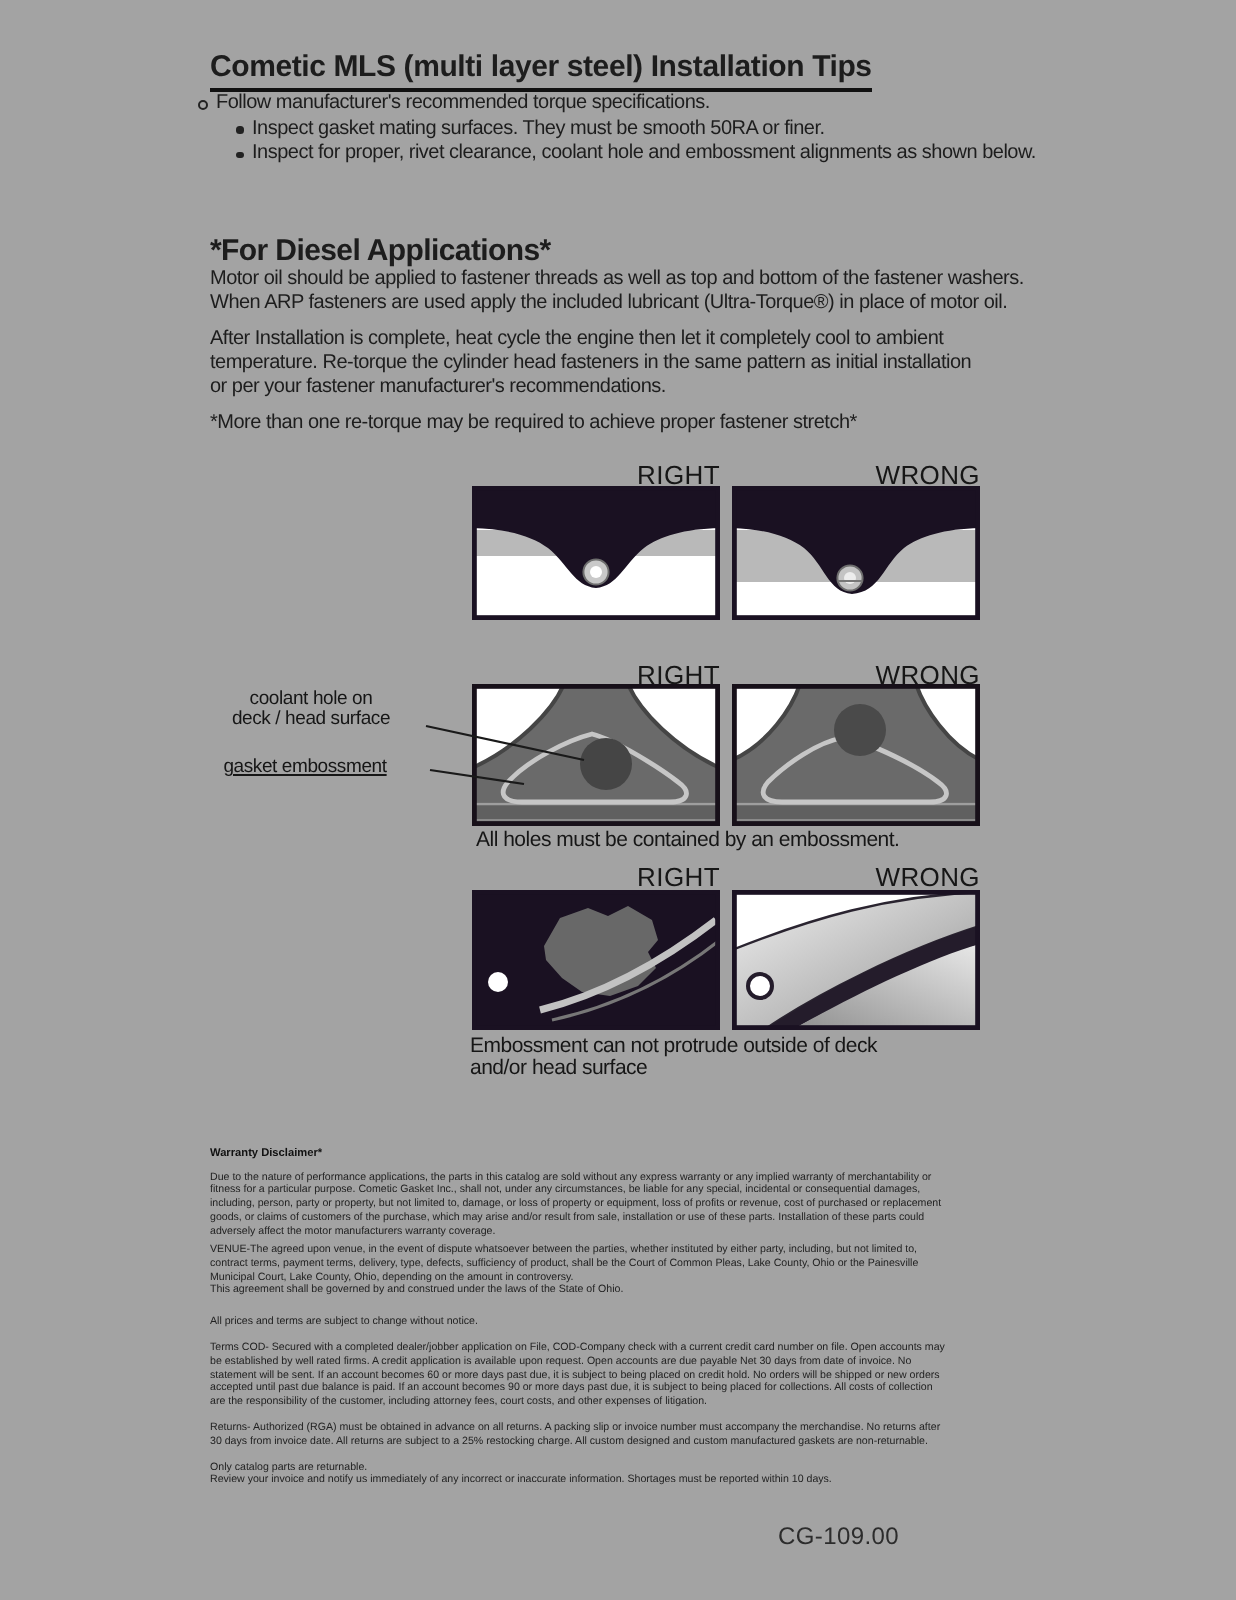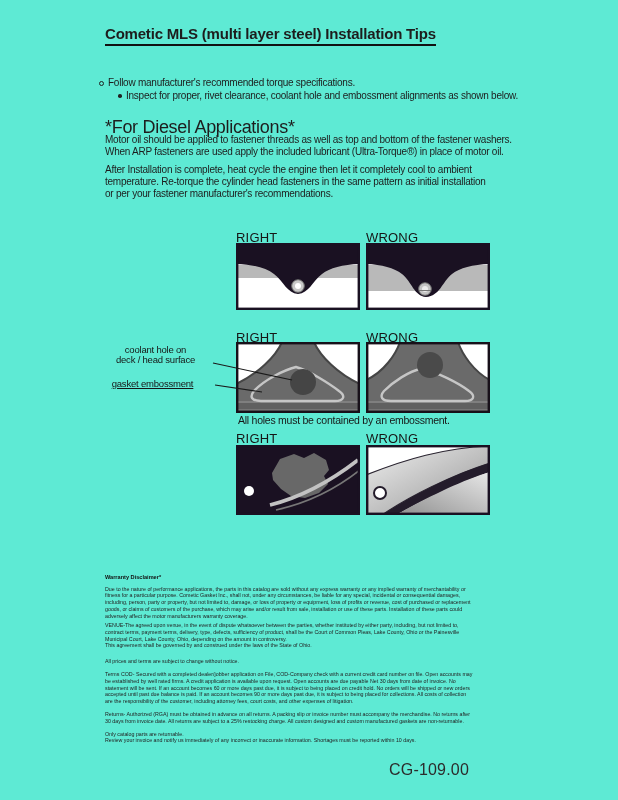--- a/index.html
+++ b/index.html
@@ -1,64 +1,66 @@
 <!DOCTYPE html>
 <html><head>
 <meta charset="utf-8">
 <style>
   html,body{margin:0;padding:0;background:#ffffff;}
-  .page{position:relative;width:618px;height:800px;background:#5eead4;overflow:hidden;
+  .page{position:relative;width:618px;height:800px;background:#a3a3a3;overflow:hidden;
         font-family:"Liberation Sans",sans-serif;color:#1d1d1d;}
   .abs{position:absolute;}
   .prelines{white-space:pre-line;}
 
   .title{left:105px;top:25px;font-size:15px;font-weight:bold;letter-spacing:-0.2px;}
   .title span{display:inline-block;border-bottom:2px solid #111;padding-bottom:2px;}
 
   .bullets{left:99px;top:46px;width:500px;font-size:10px;line-height:12.5px;letter-spacing:-0.25px;}
-  .blt{position:relative;padding-left:9px;margin-top:31px;}
+  .blt{position:relative;padding-left:9px;}
   .blt::before{content:"";position:absolute;left:0;top:4px;width:3px;height:3px;
                border:1px solid #222;border-radius:50%;}
   .sblt{position:relative;margin-left:18px;padding-left:9px;}
   .sblt::before{content:"";position:absolute;left:1px;top:4.5px;width:3.5px;height:3.5px;
                 background:#222;border-radius:50%;}
 
-  .h-diesel{left:105px;top:117px;font-size:18px;font-weight:normal;letter-spacing:-0.3px;}
+  .h-diesel{left:105px;top:117px;font-size:15px;font-weight:bold;letter-spacing:-0.3px;}
   .body-par{left:105px;width:480px;font-size:10px;line-height:12.2px;letter-spacing:-0.25px;}
 
-  .dg-header{width:124px;text-align:left;font-size:13px;letter-spacing:0.2px;color:#161616;}
+  .dg-header{width:124px;text-align:right;font-size:13px;letter-spacing:0.2px;color:#161616;}
   .dg-caption{font-size:10.5px;letter-spacing:-0.25px;color:#161616;line-height:11px;}
   .dg-label{font-size:9.5px;letter-spacing:-0.2px;text-align:center;line-height:10px;color:#161616;}
   .boxsvg{position:absolute;display:block;}
   .overlay{position:absolute;z-index:5;}
 
   .disc{left:105px;width:500px;font-size:5.3px;line-height:6.8px;color:#222;}
   .disc-h{left:105px;top:573.5px;font-size:5.6px;font-weight:bold;color:#111;}
-  .footer-code{left:389px;top:761px;font-size:16px;letter-spacing:0.2px;color:#2c2c2c;}
+  .footer-code{left:389px;top:761px;font-size:12px;letter-spacing:0.2px;color:#2c2c2c;}
 </style>
 </head>
 <body>
 
 <div class="page">
 
   <div class="abs title">
     <span>Cometic MLS (multi layer steel) Installation Tips</span>
   </div>
 
   <div class="abs bullets">
     <div class="blt">Follow manufacturer's recommended torque specifications.</div>
+    <div class="sblt">Inspect gasket mating surfaces.  They must be smooth 50RA or finer.</div>
     <div class="sblt">Inspect for proper, rivet clearance, coolant hole and embossment alignments as shown below.</div>
   </div>
 
   <div class="abs h-diesel">*For Diesel Applications*</div>
   <div class="abs body-par prelines" style="top:134px;">Motor oil should be applied to fastener threads as well as top and bottom of the fastener washers.
 When ARP fasteners are used apply the included lubricant (Ultra-Torque®) in place of motor oil.</div>
   <div class="abs body-par prelines" style="top:164px;">After Installation is complete, heat cycle the engine then let it completely cool to ambient
 temperature. Re-torque the cylinder head fasteners in the same pattern as initial installation
 or per your fastener manufacturer's recommendations.</div>
+  <div class="abs body-par" style="top:206px;">*More than one re-torque may be required to achieve proper fastener stretch*</div>
 
   <div class="abs dg-header" style="left:236px;top:230px;">RIGHT</div>
   <div class="abs dg-header" style="left:366px;top:230px;">WRONG</div>
 
   <svg class="boxsvg" style="left:236px;top:243px;" width="124" height="67" viewBox="0 0 124 67">
     <rect width="124" height="67" fill="#ffffff"></rect>
     <rect x="0" y="22" width="124" height="13" fill="#b9b9b9"></rect>
     <path d="M0,0 H124 V21 C106,21.5 94,25 86,31 C76,39 73,50 62,51 C51,50 48,39 38,31 C30,25 18,21.5 0,21 Z" fill="#1a1122"></path>
     <g>
       <circle cx="62" cy="43" r="6.3" fill="#c9c9c9" stroke="#6e6e6e" stroke-width="1"></circle>
@@ -143,20 +145,22 @@
       </linearGradient>
     </defs>
     <rect width="124" height="70" fill="#ffffff"></rect>
     <path d="M0,30 C40,14 78,3 124,1 L124,18 C86,30 42,52 16,70 L0,70 Z" fill="url(#g3a)" stroke="#2a2430" stroke-width="1.2"></path>
     <path d="M16,70 C46,50 90,28 124,18 L124,27 C92,38 52,58 30,70 Z" fill="#241c2b"></path>
     <path d="M30,70 C56,55 96,35 124,27 L124,70 Z" fill="url(#g3b)"></path>
     <circle cx="14" cy="48" r="6" fill="#ffffff" stroke="#241c2b" stroke-width="2"></circle>
     <rect x="1.2" y="1.2" width="121.6" height="67.6" fill="none" stroke="#1a1122" stroke-width="2.4"></rect>
   </svg>
 
+  <div class="abs dg-caption prelines" style="left:235px;top:517.5px;width:260px;">Embossment can not protrude outside of deck
+and/or head surface</div>
 
   <div class="abs disc-h">Warranty Disclaimer*</div>
   <div class="abs disc prelines" style="top:585.5px;">Due to the nature of performance applications, the parts in this catalog are sold without any express warranty or any implied warranty of merchantability or
 fitness for a particular purpose.  Cometic Gasket Inc., shall not, under any circumstances, be liable for any special, incidental or consequential damages,
 including, person, party or property, but not limited to, damage, or loss of property or equipment, loss of profits or revenue, cost of purchased or replacement
 goods, or claims of customers of the purchase, which may arise and/or result from sale, installation or use of these parts.  Installation of these parts could
 adversely affect the motor manufacturers warranty coverage.</div>
   <div class="abs disc prelines" style="top:622px;">VENUE-The agreed upon venue, in the event of dispute whatsoever between the parties, whether instituted by either party, including, but not limited to,
 contract terms, payment terms, delivery, type, defects, sufficiency of product, shall be the Court of Common Pleas, Lake County, Ohio or the Painesville
 Municipal Court, Lake County, Ohio, depending on the amount in controversy.

